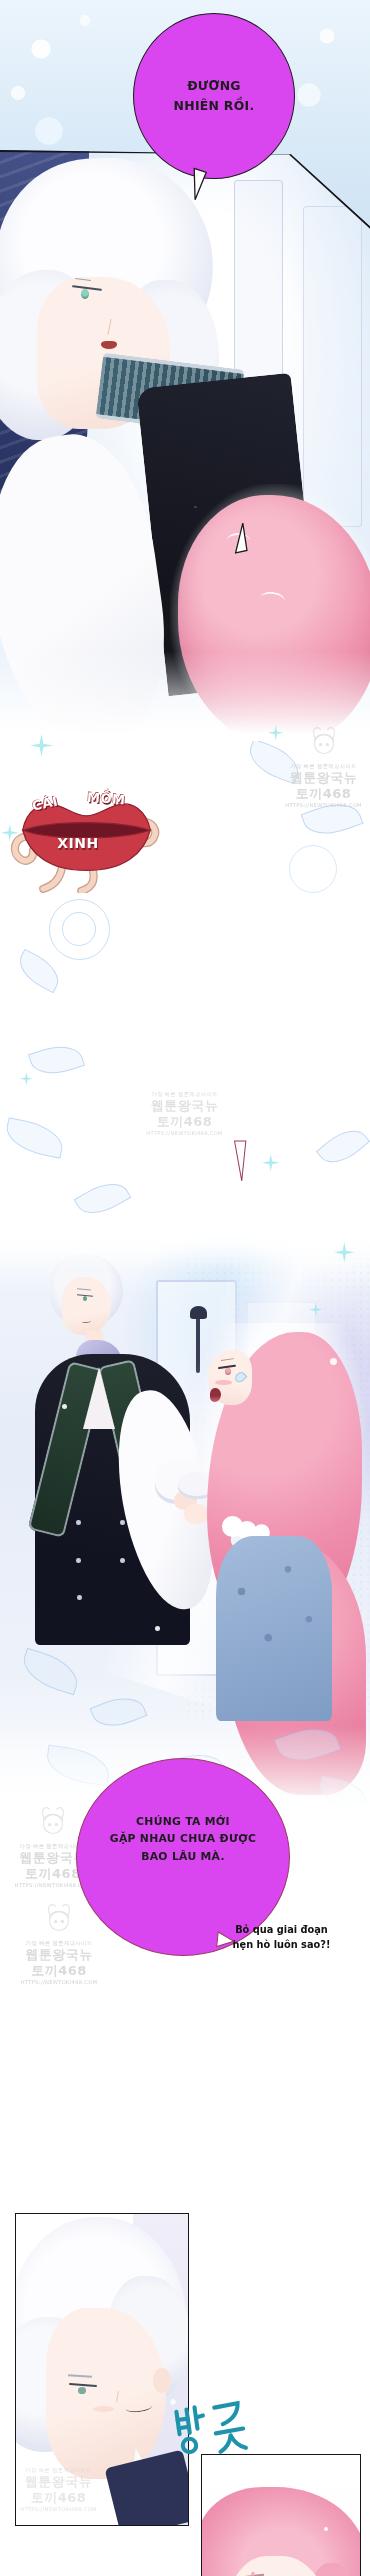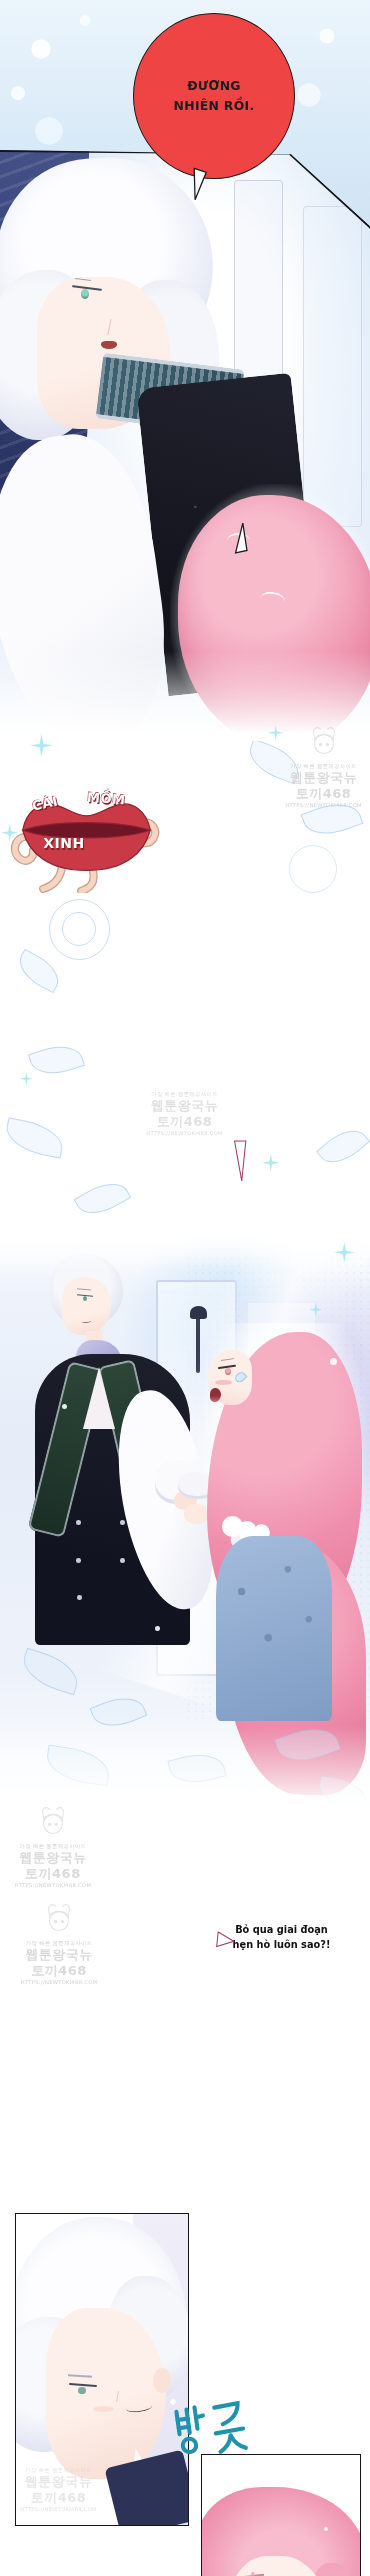--- a/index.html
+++ b/index.html
@@ -5,21 +5,21 @@
   html,body{margin:0;padding:0;background:#ffffff;}
   #page{position:relative;width:371px;height:4096px;margin:0 auto;background:#fff;overflow:hidden;
         font-family:"DejaVu Sans",sans-serif;}
   .abs{position:absolute;}
   .art{z-index:10;}
   .wm{position:absolute;z-index:20;display:flex;flex-direction:column;align-items:center;
       color:#c6c6c6;opacity:.85;text-align:center;line-height:1.25;}
   .wm .l1{font-size:5.4px;letter-spacing:0.3px;color:#cbcbcb;}
   .wm .l2{font-size:13px;font-weight:bold;color:#d4d4d4;letter-spacing:0.5px;}
   .wm .l3{font-size:5.2px;color:#c9c9c9;letter-spacing:0.3px;}
-  .bubble{position:absolute;background:#ef4444;border:1.3px solid #1b1b1b;border-radius:50%;
+  .bubble{position:absolute;background:#d946ef;border:1.3px solid #1b1b1b;border-radius:50%;
           display:flex;flex-direction:column;align-items:center;justify-content:center;
           text-align:center;z-index:30;}
   .bubble .line{font-weight:bold;color:#1c1c1c;letter-spacing:0.3px;line-height:1.62;}
   .f24 .line{font-size:12.4px;}
   .f21 .line{font-size:10.8px;}
   .f20 .line{font-size:10.3px;}
   .maroon{border-width:1px;border-color:#9c3a63;}
   .tail{position:absolute;z-index:31;}
   .sidenote{position:absolute;z-index:30;font-weight:bold;color:#111;font-size:9.8px;
             line-height:1.55;text-align:center;}
@@ -154,21 +154,21 @@
       <path d="M100,162 C96,184 84,196 64,202" fill="none" stroke="#c9a18c" stroke-width="16" stroke-linecap="round"></path>
       <path d="M100,162 C96,184 84,196 64,202" fill="none" stroke="#f6d4c2" stroke-width="11" stroke-linecap="round"></path>
       <path d="M160,164 C166,188 158,200 138,206" fill="none" stroke="#c9a18c" stroke-width="16" stroke-linecap="round"></path>
       <path d="M160,164 C166,188 158,200 138,206" fill="none" stroke="#f6d4c2" stroke-width="11" stroke-linecap="round"></path>
       <path d="M24,88 C80,66 210,66 272,88 C210,114 80,114 24,88 Z" fill="#6f1626"></path>
       <path d="M24,88 C30,52 58,28 92,40 C116,48 128,60 148,60 C168,60 180,48 204,40 C238,28 266,52 272,88 C210,68 80,68 24,88 Z" fill="#c93a46" stroke="#8e2230" stroke-width="2.5"></path>
       <path d="M24,88 C80,108 210,108 272,88 C260,134 220,166 148,166 C76,166 36,134 24,88 Z" fill="#c93a46" stroke="#8e2230" stroke-width="2.5"></path>
     </svg>
     <span class="word" style="left:21.6px;top:11.3px;transform:rotate(-13deg);">CÁI</span>
     <span class="word" style="left:77px;top:6.2px;transform:rotate(4deg);">MỒM</span>
-    <span class="word" style="left:33px;top:50px;font-size:14px;">XINH</span>
+    <span class="word" style="left:47px;top:50px;font-size:14px;">XINH</span>
   </div>
 
   <div class="rosering" style="left:49px;top:899px;width:59px;height:59px;"></div>
   <div class="rosering" style="left:62px;top:912px;width:32px;height:32px;"></div>
   <div class="leaf" style="left:15.5px;top:958px;width:44px;height:24px;transform:rotate(28deg);"></div>
   <div class="leaf" style="left:31px;top:1046px;width:49px;height:26px;transform:rotate(-18deg);"></div>
   <div class="leaf" style="left:5.2px;top:1123px;width:57px;height:28px;transform:rotate(12deg);"></div>
   <div class="leaf" style="left:77px;top:1185px;width:49px;height:25px;transform:rotate(-30deg);"></div>
   <div class="leaf" style="left:247px;top:747px;width:52px;height:27px;transform:rotate(200deg);"></div>
   <div class="leaf" style="left:304px;top:804px;width:54px;height:28px;transform:rotate(160deg);"></div>
@@ -278,20 +278,25 @@
     <div class="leaf" style="left:319px;top:546px;width:46px;height:25px;transform:rotate(190deg);"></div>
     <div class="abs" style="left:0;top:0;width:371px;height:36px;background:linear-gradient(180deg,#ffffff,rgba(255,255,255,0));"></div>
     <div class="abs" style="left:0;top:492px;width:371px;height:93px;background:linear-gradient(180deg,rgba(255,255,255,0),#ffffff 88%);"></div>
     <div class="dot" style="left:62px;top:170px;width:5.2px;height:5.2px;"></div>
     <div class="dot" style="left:330px;top:124px;width:7.2px;height:7.2px;"></div>
     <div class="dot" style="left:155px;top:392px;width:4.6px;height:4.6px;"></div>
   </div>
   <div class="spark" style="left:334px;top:1242px;width:20.6px;height:20.6px;"></div>
   <div class="spark" style="left:309px;top:1303px;width:13.4px;height:13.4px;"></div>
 
+  <div class="bubble f21 maroon" style="left:76px;top:1758px;width:214px;height:198px;padding-bottom:36px;box-sizing:border-box;">
+    <div class="line">CHÚNG TA MỚI</div>
+    <div class="line">GẶP NHAU CHƯA ĐƯỢC</div>
+    <div class="line">BAO LÂU MÀ.</div>
+  </div>
   <svg class="tail" style="left:215px;top:1933px;transform:rotate(14deg);" width="20.6" height="17.5" viewBox="0 0 40 34">
       <polygon points="2,2 36,12 6,30" fill="#ffffff" stroke="#9c3a63" stroke-width="2"></polygon>
     </svg>
 
   <div class="sidenote" style="left:225px;top:1922px;width:113px;">
     <div>Bỏ qua giai đoạn</div>
     <div>hẹn hò luôn sao?!</div>
   </div>
 
   <div class="wm" style="left:14.4px;top:1804px;width:77px;">

